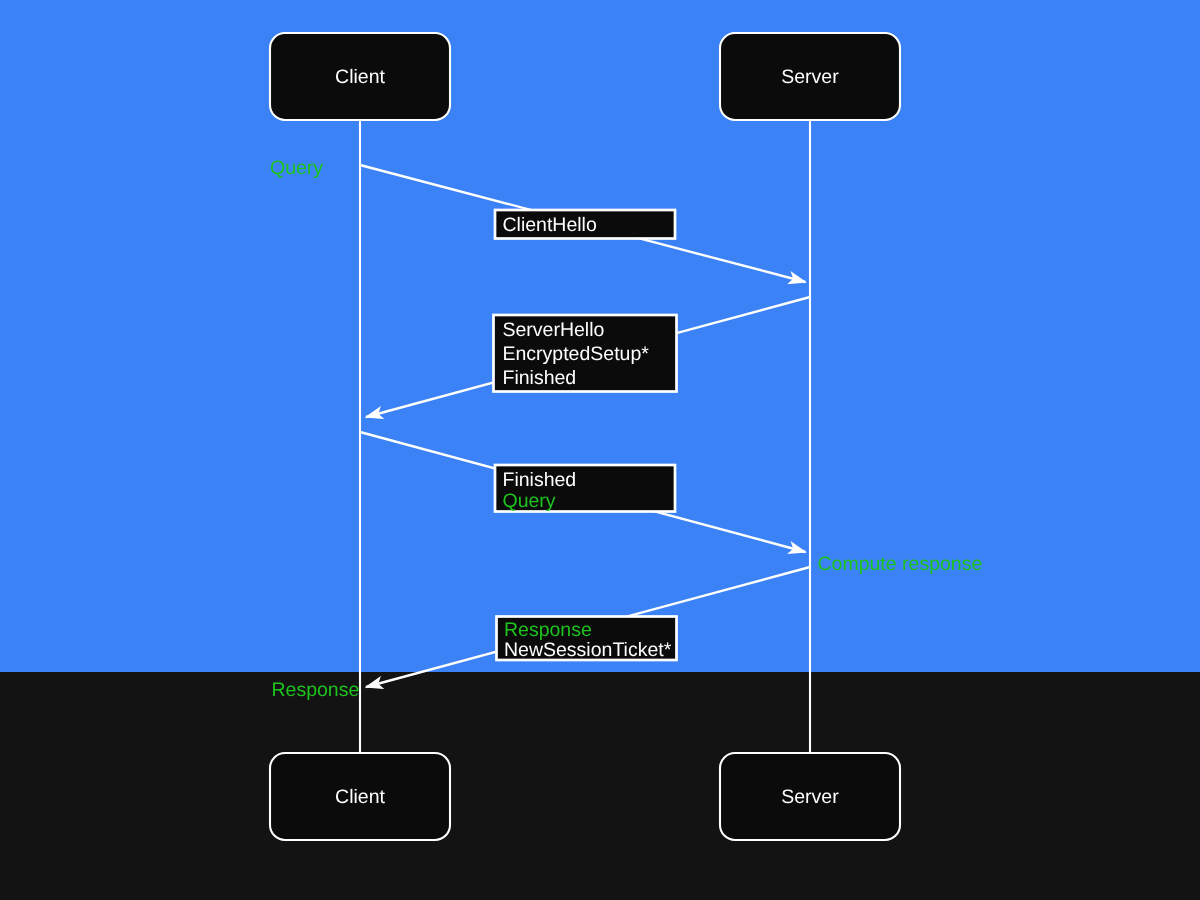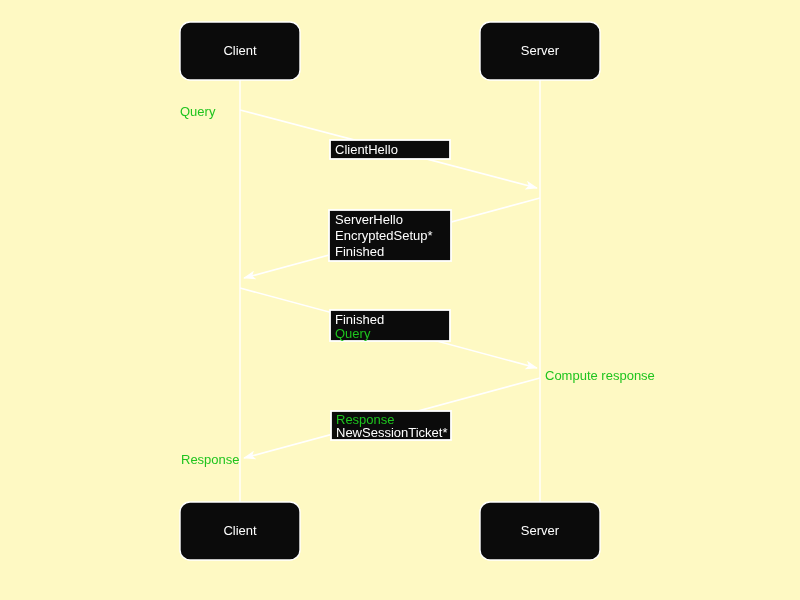--- a/index.html
+++ b/index.html
@@ -7,22 +7,22 @@
     padding: 0;
     width: 800px;
     height: 600px;
     background: #131313;
     overflow: hidden;
     font-family: "Liberation Sans", sans-serif;
   }
   .canvas {
     position: relative;
     width: 800px;
-    height: 600px;
-    background: #fef9c3;
+    height: 448px;
+    background: #3b82f6;
   }
   svg { display: block; }
   .actor-box {
     fill: #0b0b0b;
     stroke: #ffffff;
     stroke-width: 1.4;
   }
   .msg-box {
     fill: #0b0b0b;
     stroke: #ffffff;

